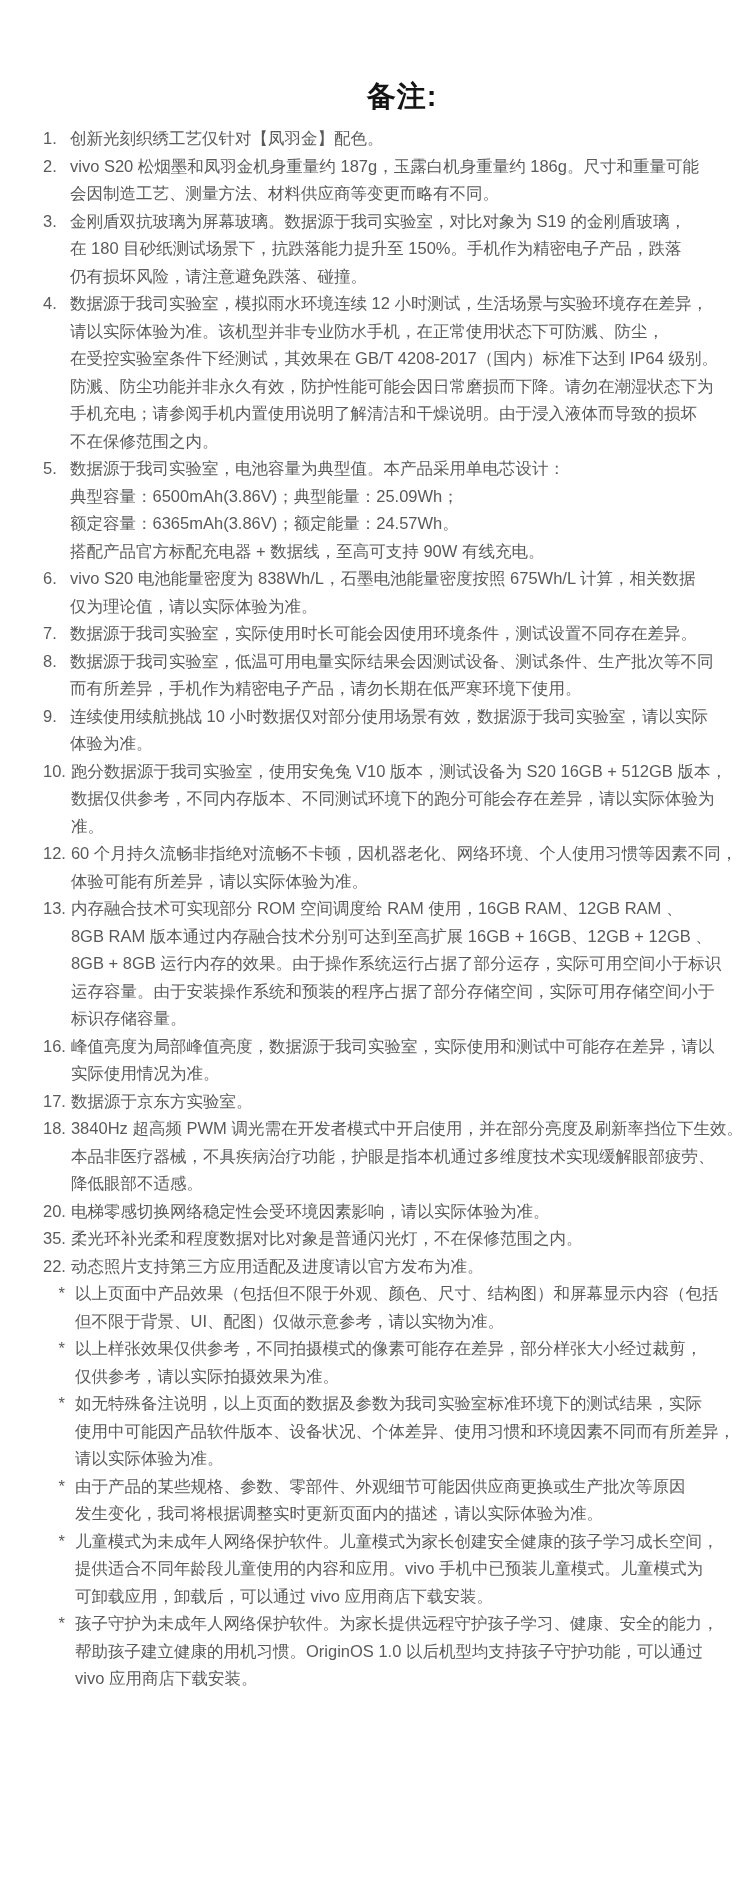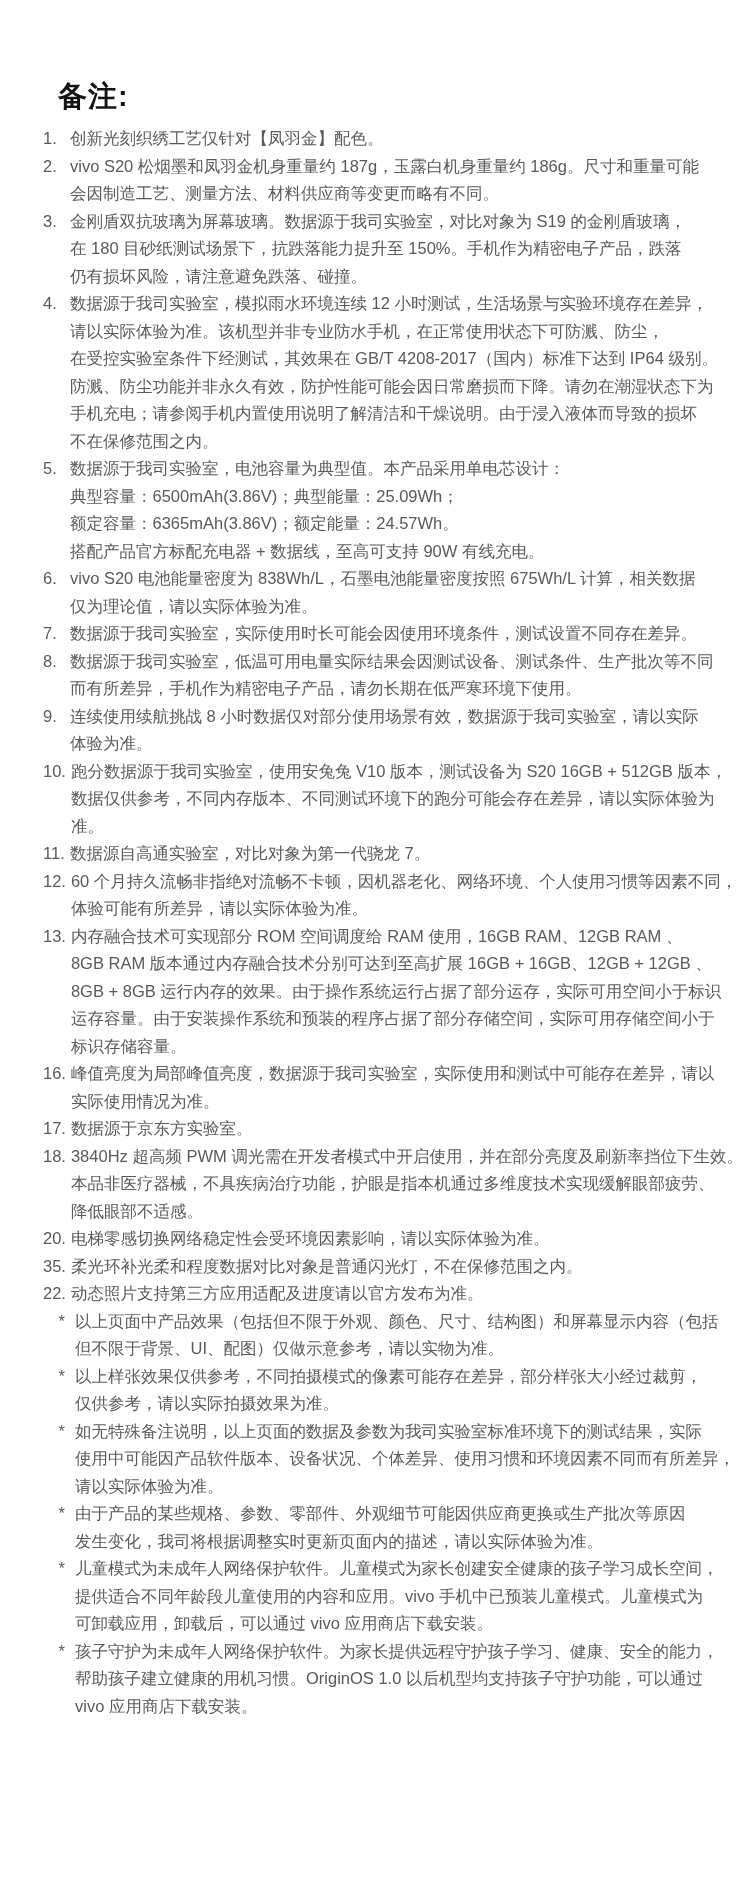--- a/index.html
+++ b/index.html
@@ -11,20 +11,21 @@
     padding: 80px 4px 90px 43px;
     font-family: "Liberation Sans", "DejaVu Sans", sans-serif;
   }
   .page-title {
     font-size: 29px;
     font-weight: 700;
     color: #141414;
     margin: 0 0 13px 15px;
     line-height: 32px;
     letter-spacing: 1px;
+    text-align: center;
   }
   .notes-list { display: block; }
   .note-row {
     display: flex;
     align-items: flex-start;
     color: #5a5a5a;
     font-size: 16.5px;
     line-height: 27.5px;
   }
   .marker { flex: 0 0 auto; min-width: 22px; margin-right: 5px; }
@@ -78,31 +79,27 @@
         <span class="marker num">7.</span>
         <span class="note-text">数据源于我司实验室，实际使用时长可能会因使用环境条件，测试设置不同存在差异。</span>
       </div>
       <div class="note-row">
         <span class="marker num">8.</span>
         <span class="note-text">数据源于我司实验室，低温可用电量实际结果会因测试设备、测试条件、生产批次等不同
 而有所差异，手机作为精密电子产品，请勿长期在低严寒环境下使用。</span>
       </div>
       <div class="note-row">
         <span class="marker num">9.</span>
-        <span class="note-text">连续使用续航挑战 8 小时数据仅对部分使用场景有效，数据源于我司实验室，请以实际
+        <span class="note-text">连续使用续航挑战 10 小时数据仅对部分使用场景有效，数据源于我司实验室，请以实际
 体验为准。</span>
       </div>
       <div class="note-row">
         <span class="marker num">10.</span>
         <span class="note-text">跑分数据源于我司实验室，使用安兔兔 V10 版本，测试设备为 S20 16GB + 512GB 版本，
 数据仅供参考，不同内存版本、不同测试环境下的跑分可能会存在差异，请以实际体验为准。</span>
-      </div>
-      <div class="note-row">
-        <span class="marker num">11.</span>
-        <span class="note-text">数据源自高通实验室，对比对象为第一代骁龙 7。</span>
       </div>
       <div class="note-row">
         <span class="marker num">12.</span>
         <span class="note-text">60 个月持久流畅非指绝对流畅不卡顿，因机器老化、网络环境、个人使用习惯等因素不同，
 体验可能有所差异，请以实际体验为准。</span>
       </div>
       <div class="note-row">
         <span class="marker num">13.</span>
         <span class="note-text">内存融合技术可实现部分 ROM 空间调度给 RAM 使用，16GB RAM、12GB RAM 、
 8GB RAM 版本通过内存融合技术分别可达到至高扩展 16GB + 16GB、12GB + 12GB 、

